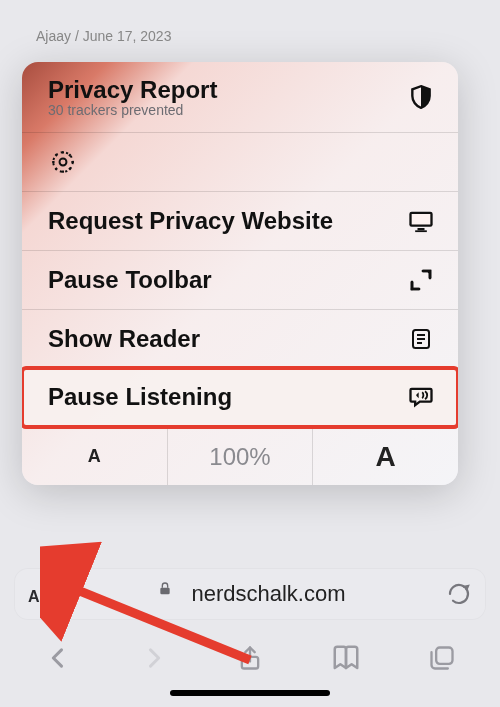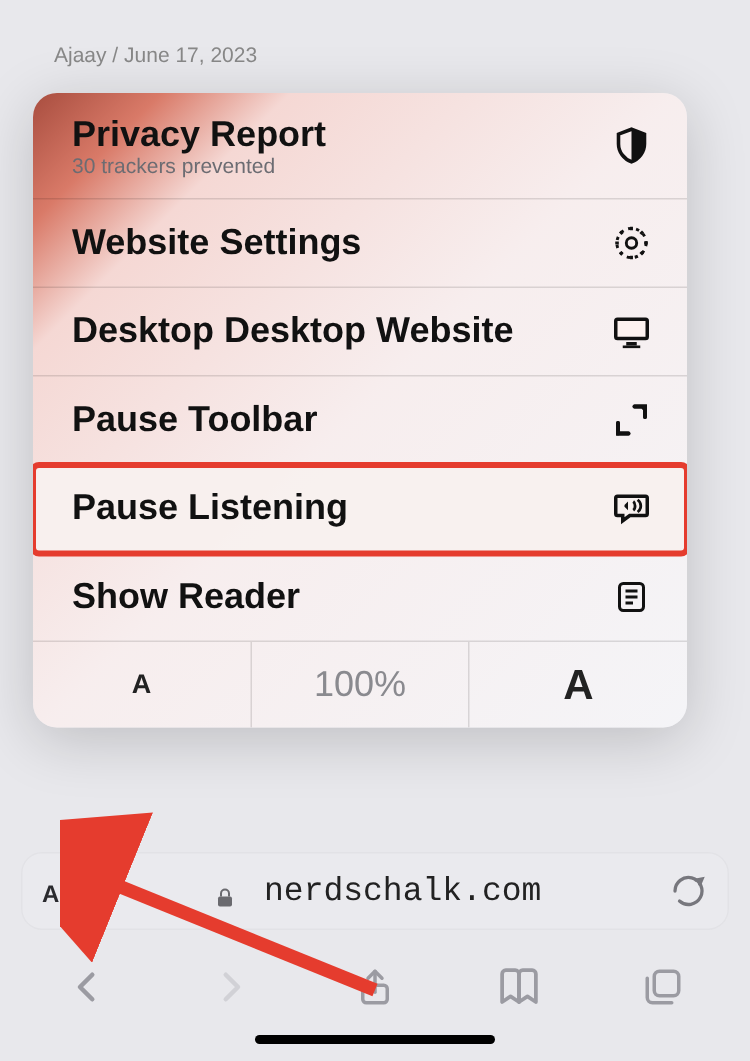--- a/index.html
+++ b/index.html
@@ -100,23 +100,22 @@
     align-items: baseline;
     color: #2a2a2e;
     font-weight: 600;
     font-family: Arial, sans-serif;
     cursor: pointer;
   }
   .aa .small { font-size: 16px; }
   .aa .big { font-size: 24px; }
   .domain-wrap {
     display: flex;
-    align-items: flex-end;
+    align-items: flex-start;
     gap: 18px;
-    font-family: Liberation Mono, monospace;
   }
   .domain {
     font-size: 22px;
     font-weight: 500;
     color: #222;
   }
   .lock { width:16px; height:16px; color:#6a6a6f; }
   .reload {
     width: 26px; height: 26px; color: #77777d; cursor:pointer;
     display:flex;align-items:center;justify-content:center;
@@ -163,32 +162,31 @@
     </div>
     <span class="icon">
       <svg viewBox="0 0 24 24" width="26" height="26" fill="none" stroke="#111" stroke-width="2.2">
           <path d="M12 2l8 3v6c0 5-3.4 9.4-8 11-4.6-1.6-8-6-8-11V5l8-3z"></path>
           <path fill="#111" stroke="none" d="M12 2l8 3v6c0 5-3.4 9.4-8 11V2z"></path>
         </svg>
     </span>
   </div>
 
   <div class="row">
-    <div class="label">Website Settings</div>
     <span class="icon">
       <svg viewBox="0 0 24 24" width="26" height="26" fill="none" stroke="#111" stroke-width="1.8">
           <circle cx="12" cy="12" r="3.2"></circle>
           <path d="M12 2v2.2M12 19.8V22M4.9 4.9l1.6 1.6M17.5 17.5l1.6 1.6M2 12h2.2M19.8 12H22M4.9 19.1l1.6-1.6M17.5 6.5l1.6-1.6"></path>
           <circle cx="12" cy="12" r="9" stroke-dasharray="2 3"></circle>
         </svg>
     </span>
   </div>
 
   <div class="row">
-    <div class="label">Desktop Desktop Website</div>
+    <div class="label">Request Privacy Website</div>
     <span class="icon">
       <svg viewBox="0 0 24 24" width="28" height="28">
           <rect x="2" y="4" width="20" height="13" rx="2" fill="#111"></rect>
           <rect x="4" y="6" width="16" height="9" fill="#fdf2f0"></rect>
           <rect x="9" y="18" width="6" height="2" fill="#111"></rect>
           <rect x="7" y="20" width="10" height="1.5" fill="#111"></rect>
         </svg>
     </span>
   </div>
 
@@ -201,39 +199,39 @@
           <path d="M20 4L4 20" stroke-width="0"></path>
           <path d="M20 4l-5 5M4 20l5-5" stroke-width="0"></path>
           <path d="M20 4l0 0M3 21l0 0"></path>
           <polyline points="14,3 21,3 21,10"></polyline>
           <polyline points="10,21 3,21 3,14"></polyline>
           <line x1="20" y1="4" x2="15" y2="9" stroke-width="0"></line>
         </svg>
     </span>
   </div>
 
-  <div class="row highlight">
-    <div class="label">Pause Listening</div>
-    <span class="icon">
-      <svg viewBox="0 0 24 24" width="28" height="28" fill="none" stroke="#111" stroke-width="2">
-          <path d="M4 5h16a1 1 0 011 1v9a1 1 0 01-1 1h-9l-4 3v-3H4a1 1 0 01-1-1V6a1 1 0 011-1z"></path>
-          <path d="M10 8l-2 2v1l2 2V8z" fill="#111" stroke="none"></path>
-          <path d="M13 8c1.4 1 1.4 4 0 5M15.5 7c2.4 1.8 2.4 5.2 0 7" stroke-width="1.6"></path>
-        </svg>
-    </span>
-  </div>
-
   <div class="row" style="border-bottom:none;">
     <div class="label">Show Reader</div>
     <span class="icon">
       <svg viewBox="0 0 24 24" width="24" height="24" fill="none" stroke="#111" stroke-width="2">
           <rect x="4" y="3" width="16" height="18" rx="2.5"></rect>
           <line x1="8" y1="8" x2="16" y2="8"></line>
           <line x1="8" y1="12" x2="16" y2="12"></line>
           <line x1="8" y1="16" x2="13" y2="16"></line>
+        </svg>
+    </span>
+  </div>
+
+  <div class="row highlight">
+    <div class="label">Pause Listening</div>
+    <span class="icon">
+      <svg viewBox="0 0 24 24" width="28" height="28" fill="none" stroke="#111" stroke-width="2">
+          <path d="M4 5h16a1 1 0 011 1v9a1 1 0 01-1 1h-9l-4 3v-3H4a1 1 0 01-1-1V6a1 1 0 011-1z"></path>
+          <path d="M10 8l-2 2v1l2 2V8z" fill="#111" stroke="none"></path>
+          <path d="M13 8c1.4 1 1.4 4 0 5M15.5 7c2.4 1.8 2.4 5.2 0 7" stroke-width="1.6"></path>
         </svg>
     </span>
   </div>
 
   <div class="zoom-row">
     <div class="zoom-cell small">A</div>
     <div class="zoom-cell pct">100%</div>
     <div class="zoom-cell big">A</div>
   </div>
 </div>

